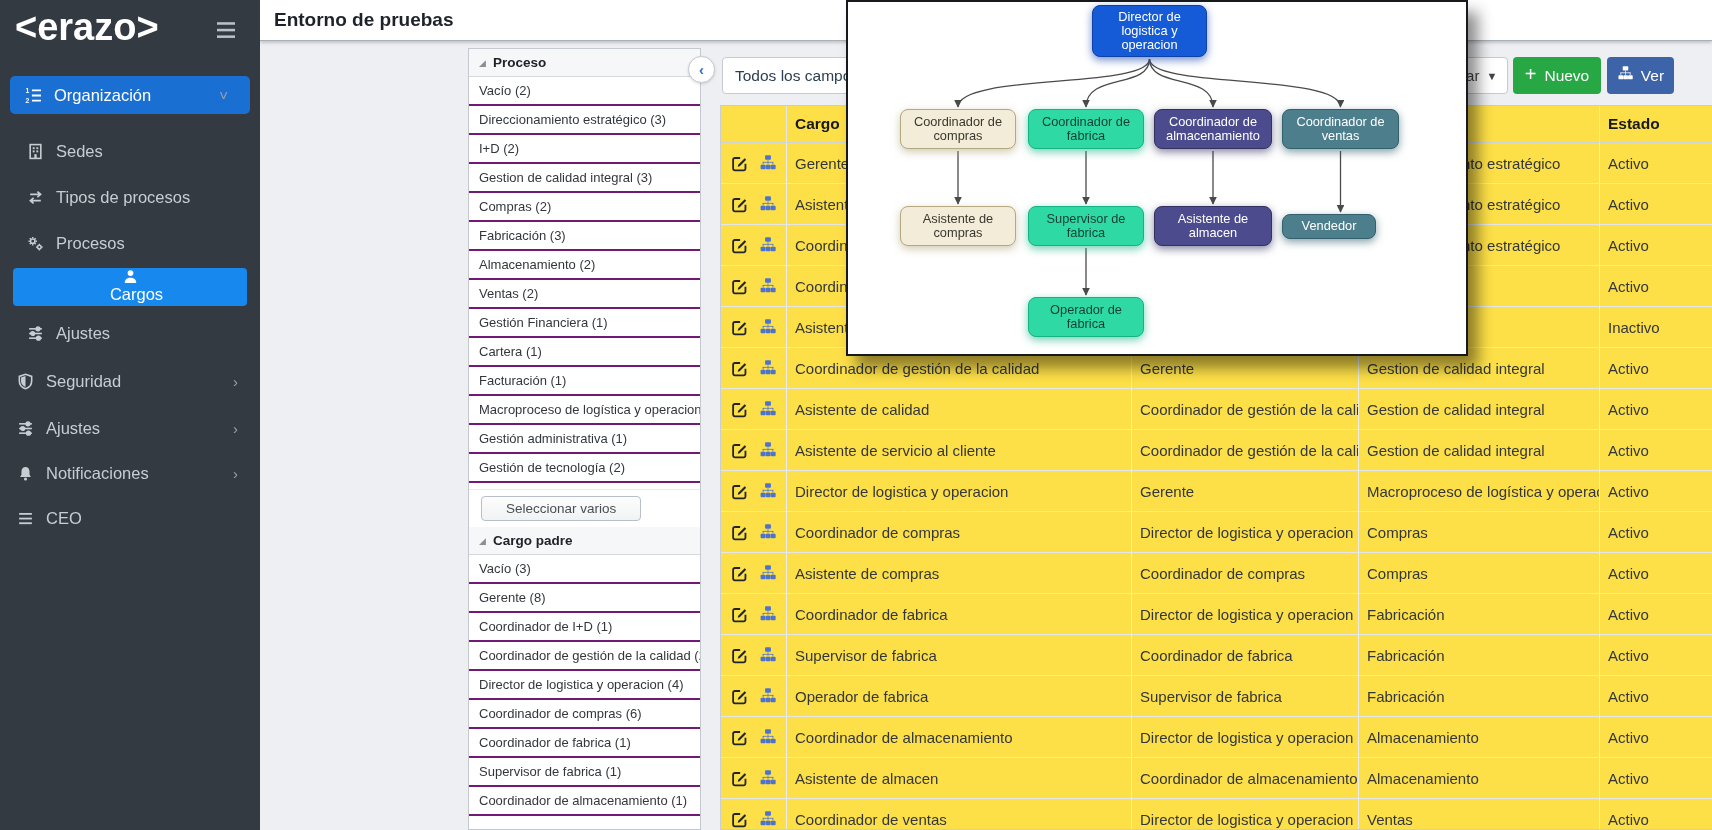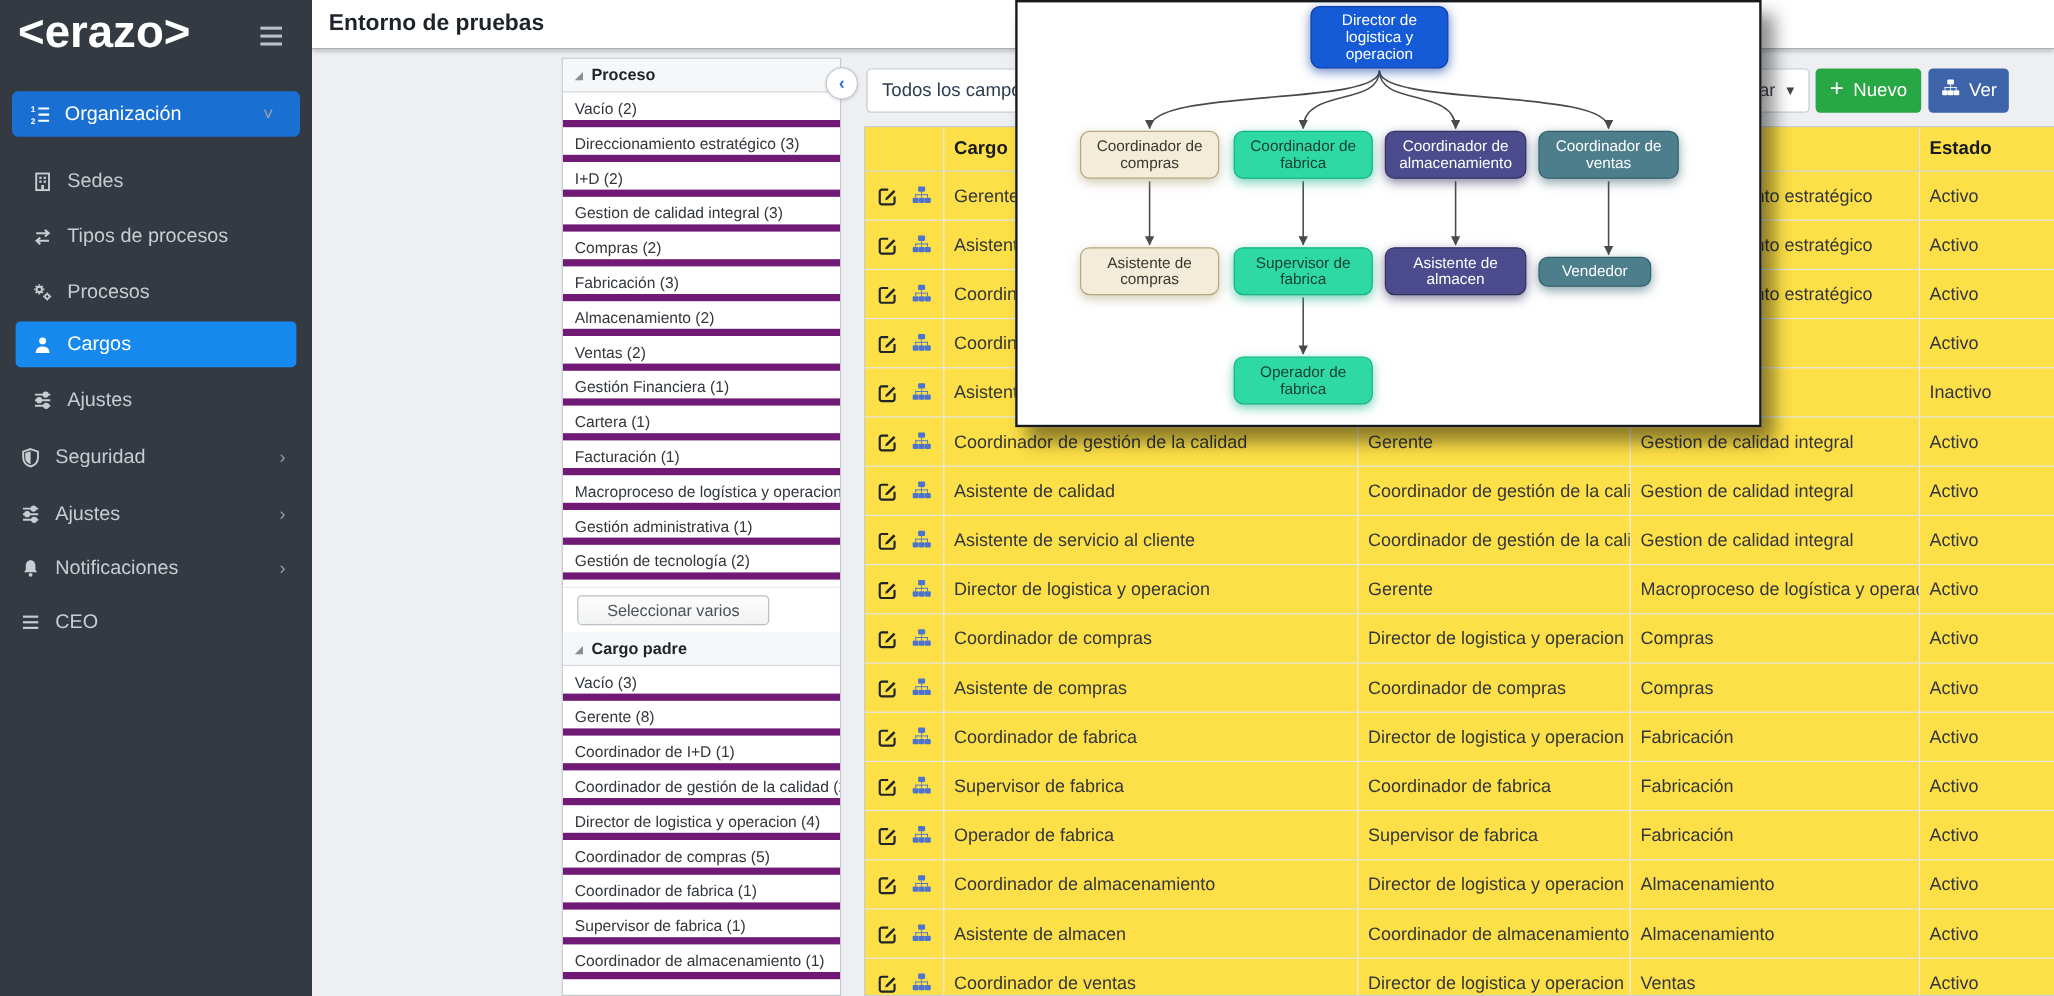--- a/index.html
+++ b/index.html
@@ -28,21 +28,21 @@
     border-bottom:1px solid #aab0b7; box-shadow:0 2px 3px rgba(0,0,0,.18); z-index:4;
     display:flex; align-items:center; }
   #topbar .title { margin-left:14px; font-size:19px; font-weight:700; color:#1d2329; }
   
   #filter-panel { position:absolute; left:468px; top:48px; width:233px; height:782px;
     background:#fff; border:1px solid #c3c9cf; overflow:hidden; z-index:3; }
   .fgroup-header { height:28px; background:#f6f7f9; border-bottom:1px solid #d5dade;
     display:flex; align-items:center; padding-left:10px; }
   .fgroup-header .tri { color:#8a8f94; font-size:9px; margin-right:7px; }
   .fgroup-header .ttl { font-size:13.5px; font-weight:700; color:#20242a; }
-  .fitem { height:29px; line-height:28px; border-bottom:6px solid #701a75; padding:0 4px 0 10px;
+  .fitem { height:29px; line-height:28px; border-bottom:2px solid #701a75; padding:0 4px 0 10px;
     font-size:13px; color:#33373c; white-space:nowrap; overflow:hidden; cursor:pointer; }
   .fspacer { height:7px; border-bottom:1px solid #e8ebee; }
   .fbtn-row { height:37px; display:flex; align-items:center; padding-left:12px; }
   #select-multi { height:25px; padding:0 24px; background:linear-gradient(#fdfdfd,#f1f2f3);
     border:1px solid #b9bfc6; border-radius:4px; font-size:13.5px; color:#4a4f55; cursor:pointer;
     font-family:"Liberation Sans", sans-serif; }
   #collapse-btn { position:absolute; left:688px; top:56px; width:27px; height:27px; border-radius:50%;
     background:#fff; border:1px solid #c3c9cf; color:#2f6fd0; font-weight:700; font-size:15px;
     z-index:6; cursor:pointer; display:flex; align-items:center; justify-content:center;
     box-shadow:0 1px 3px rgba(0,0,0,.15); font-family:"Liberation Sans", sans-serif; }
@@ -144,21 +144,21 @@
                 <path d="M5.4 1.8 V3 M5.4 8.6 V9.8 M1.4 5.8 H2.6 M8.2 5.8 H9.4 M2.6 3 l.9.9 M7.3 7.7 l.9.9 M8.2 3 l-.9.9 M3.5 7.7 l-.9.9"></path>
               </g>
               <circle cx="11.6" cy="11.4" r="1.7" fill="none" stroke="currentColor" stroke-width="1.4"></circle>
               <g stroke="currentColor" stroke-width="1.2">
                 <path d="M11.6 8.2 V9.4 M11.6 13.4 V14.6 M8.4 11.4 H9.6 M13.6 11.4 H14.8"></path>
               </g>
             </svg>
           </span>
           <span>Procesos</span>
         </div>
-        <div class="side-item root pill-sel" style="top: 268px;">
+        <div class="side-item root pill-sel" style="top: 268px; flex-direction: column;">
           <span class="icn">
             <svg width="17" height="17" viewBox="0 0 16 16">
               <circle cx="8" cy="4.8" r="2.7" fill="currentColor"></circle>
               <path d="M2.6 14.2 C2.6 10.8 4.9 9.2 8 9.2 C11.1 9.2 13.4 10.8 13.4 14.2 Z" fill="currentColor"></path>
             </svg>
           </span>
           <span>Cargos</span>
         </div>
         <div class="side-item sub" style="top: 314px;">
           <span class="icn">
@@ -255,21 +255,21 @@
       </div>
       <div class="fgroup-header">
         <span class="tri">◢</span>
         <span class="ttl">Cargo padre</span>
       </div>
       <div class="fitem">Vacío (3)</div>
       <div class="fitem">Gerente (8)</div>
       <div class="fitem">Coordinador de I+D (1)</div>
       <div class="fitem">Coordinador de gestión de la calidad (2)</div>
       <div class="fitem">Director de logistica y operacion (4)</div>
-      <div class="fitem">Coordinador de compras (5)</div>
+      <div class="fitem">Coordinador de compras (6)</div>
       <div class="fitem">Coordinador de fabrica (1)</div>
       <div class="fitem">Supervisor de fabrica (1)</div>
       <div class="fitem">Coordinador de almacenamiento (1)</div>
     </section>
   <div id="collapse-btn">‹</div>
 
   <div id="field-select">
     <span>Todos los campos</span>
     <span class="chev">▾</span>
   </div>

